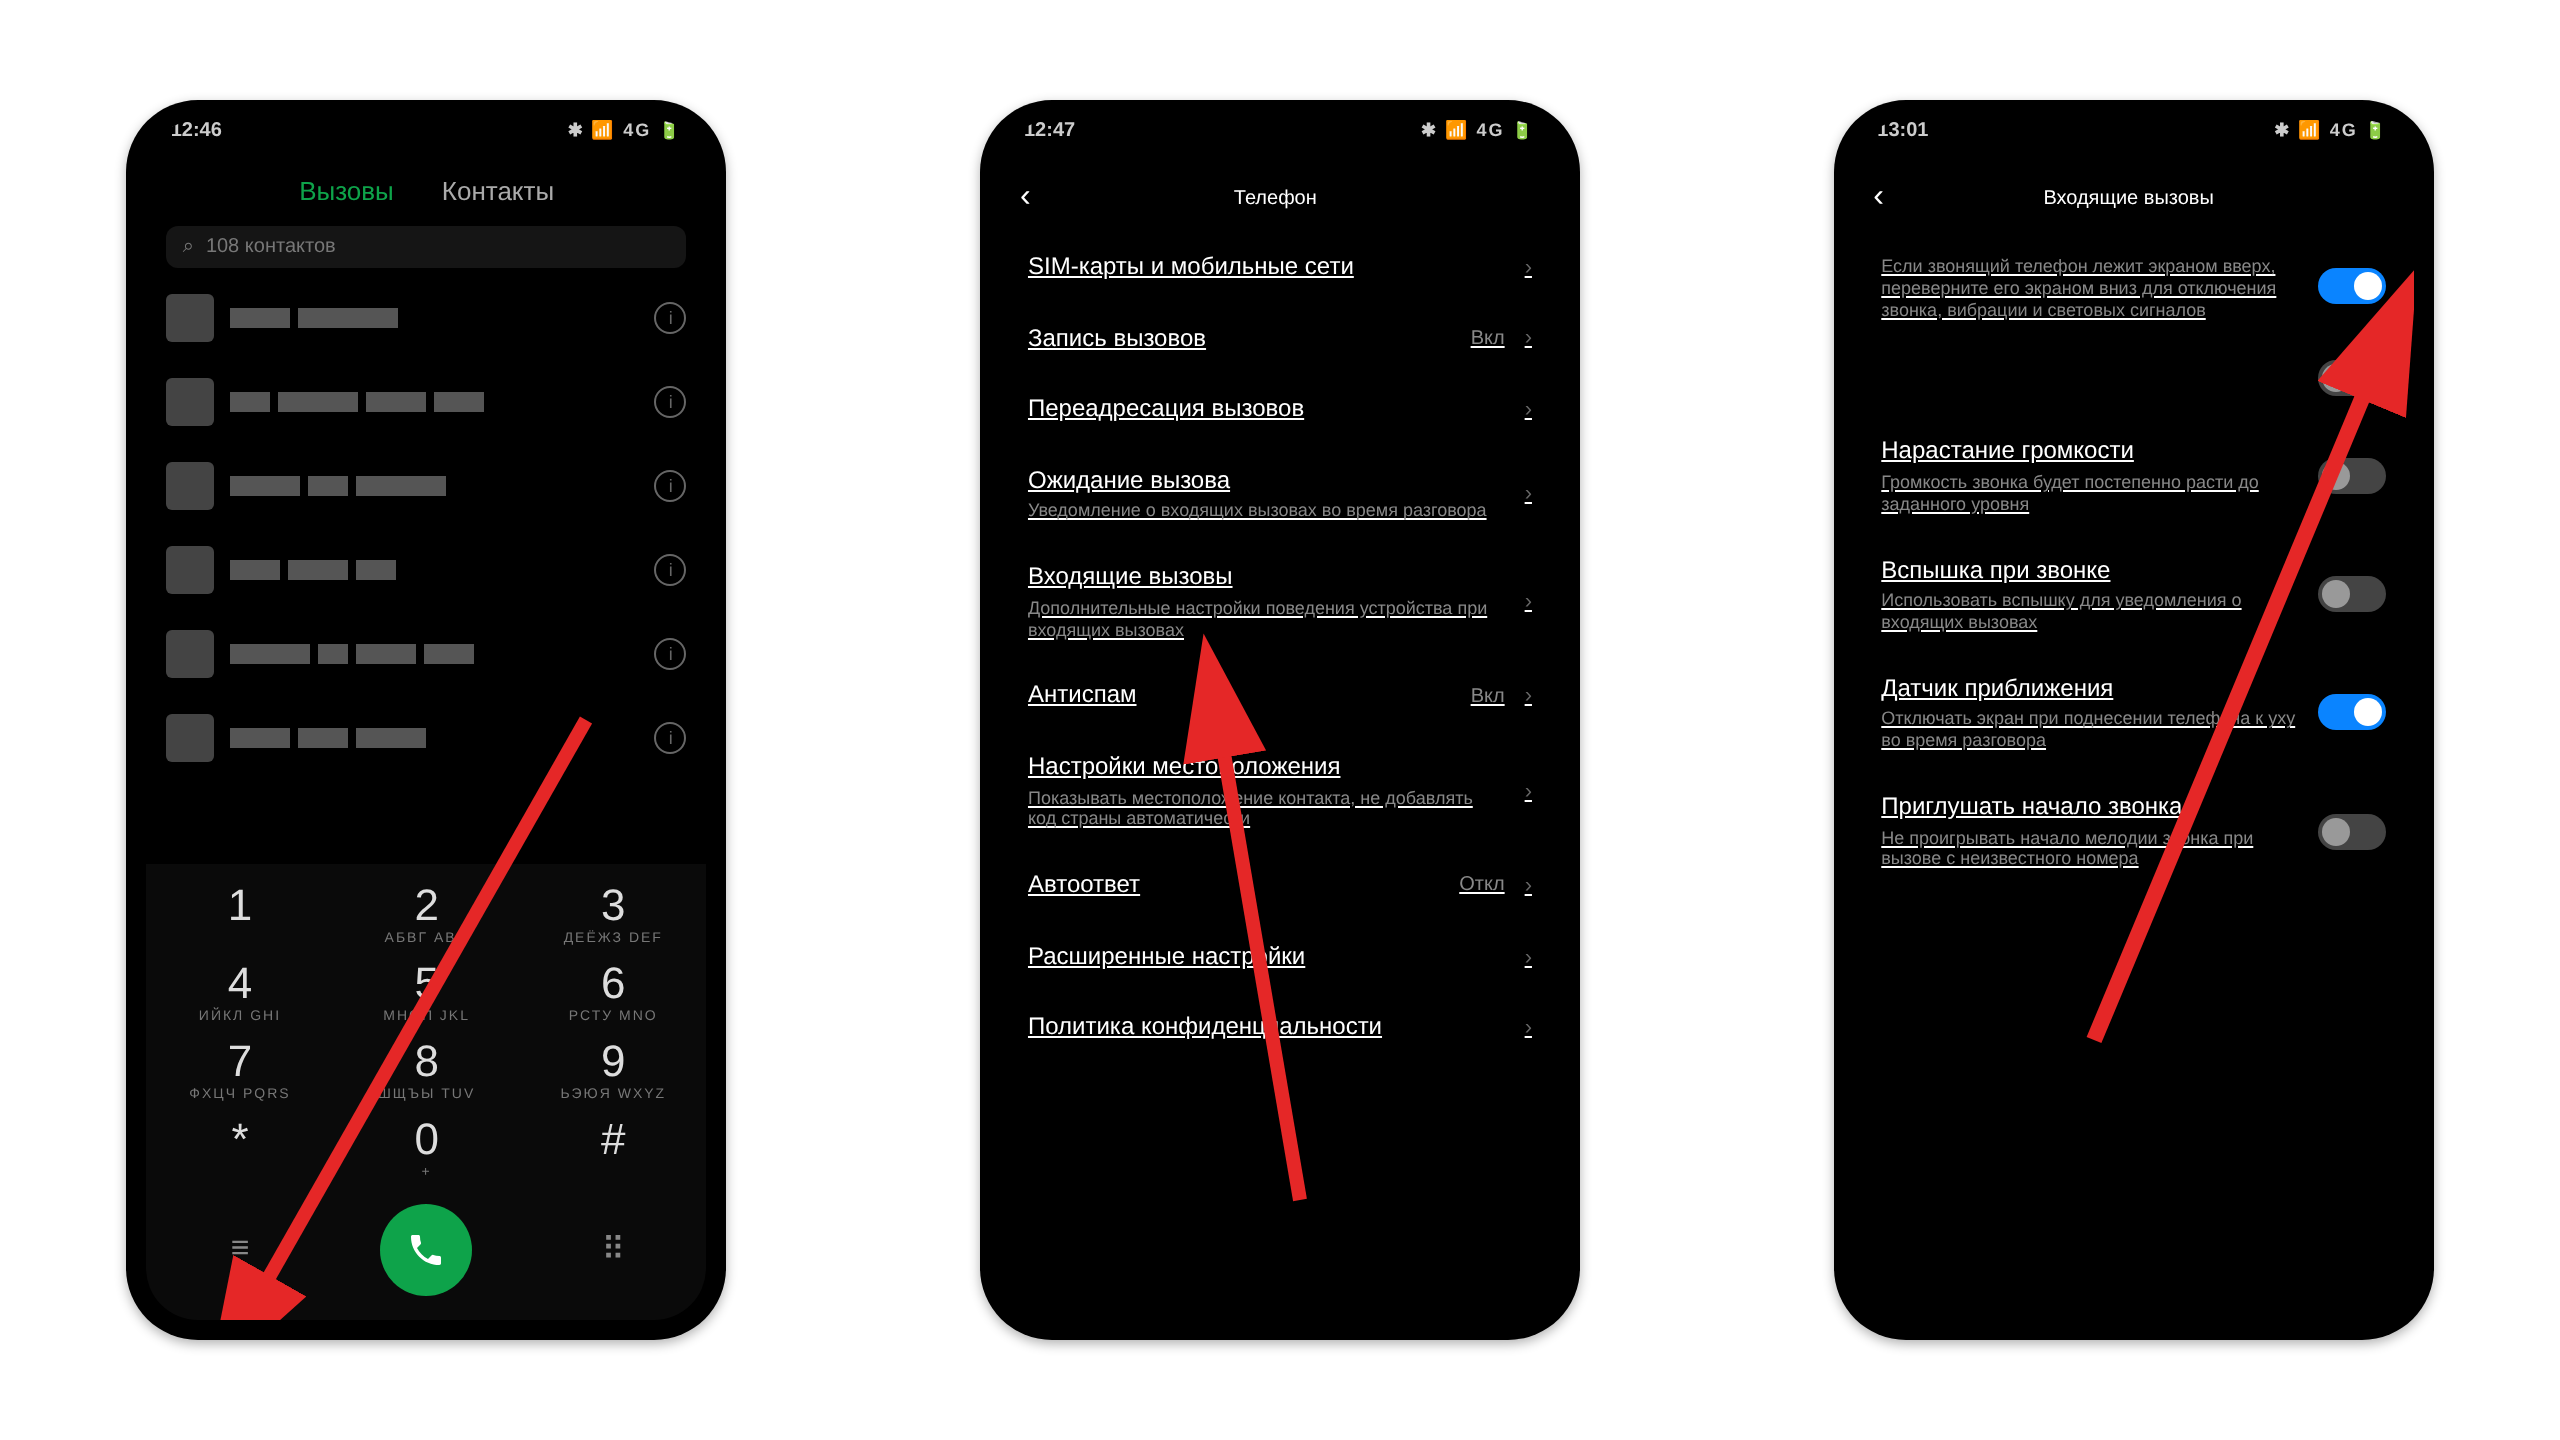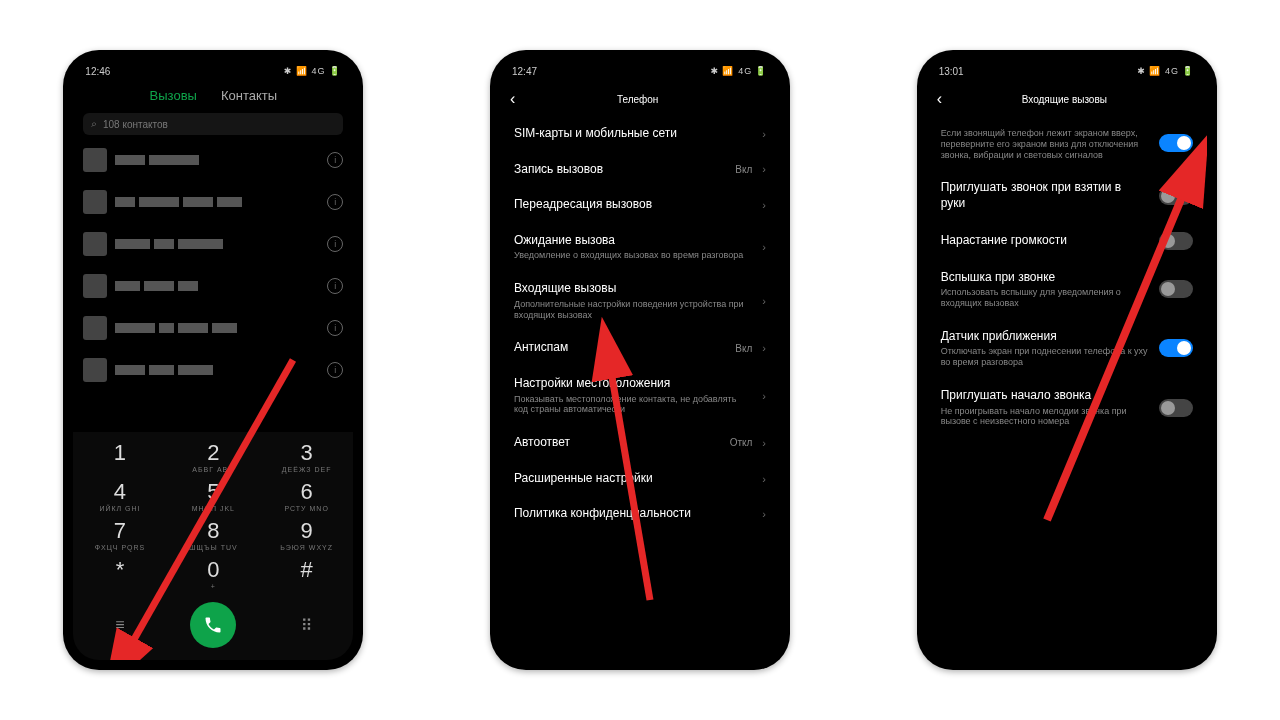--- a/index.html
+++ b/index.html
@@ -30,24 +30,25 @@
     overflow: hidden;
     color: #fff;
     position: relative;
     display: flex;
     flex-direction: column;
   }
   .statusbar {
     height: 22px;
     display: flex;
     justify-content: space-between;
-    align-items: center;
+    align-items: flex-start;
     padding: 0 12px;
     font-size: 10px;
     color: #ccc;
+    font-weight: bold;
   }
   .statusbar .right { letter-spacing: 1px; font-size: 9px; }
   
   .tabs {
     display: flex;
     justify-content: center;
     gap: 24px;
     padding: 6px 0;
   }
   .tab { font-size: 13px; color: #aaa; }
@@ -82,21 +83,21 @@
   .key { width: 80px; text-align: center; color: #ddd; }
   .key .num { font-size: 22px; font-weight: 300; }
   .key .let { font-size: 7px; color: #777; letter-spacing: 1px; }
   .bottomrow { display: flex; justify-content: space-around; align-items: center; padding: 6px 0; }
   .callbtn { width: 46px; height: 46px; border-radius: 50%; background: #0ea34a; display: flex; align-items: center; justify-content: center; }
   .iconbtn { color: #888; font-size: 16px; width: 46px; text-align: center; }
   
   .titlebar { display: flex; align-items: center; padding: 8px 10px; gap: 10px; }
   .back { font-size: 16px; color: #fff; }
   .title { flex: 1; text-align: center; font-size: 10px; margin-right: 20px; }
-  .settings { flex: 1; overflow: hidden; padding: 0 14px; }
+  .settings { flex: 1; overflow: hidden; padding: 0 14px; text-decoration: underline; }
   .setrow { padding: 10px 0; display: flex; justify-content: space-between; align-items: center; gap: 10px; }
   .setrow .txt { flex: 1; }
   .setrow .label { font-size: 12px; color: #fff; line-height: 1.3; }
   .setrow .sub { font-size: 9px; color: #888; line-height: 1.2; margin-top: 2px; }
   .setrow .val { font-size: 10px; color: #888; }
   .chev { color: #666; font-size: 11px; }
   .toggle { width: 34px; height: 18px; border-radius: 10px; background: #444; position: relative; flex-shrink: 0; }
   .toggle::after { content: ''; width: 14px; height: 14px; background: #999; border-radius: 50%; position: absolute; top: 2px; left: 2px; }
   .toggle.on { background: #0a84ff; }
   .toggle.on::after { left: 18px; background: #fff; }
@@ -366,27 +367,27 @@
     </div>
     <div class="settings" id="settings3">
         <div class="setrow">
           <div class="txt">
             <div class="sub">Если звонящий телефон лежит экраном вверх, переверните его экраном вниз для отключения звонка, вибрации и световых сигналов</div>
           </div>
           <div class="toggle on"></div>
         </div>
         <div class="setrow">
           <div class="txt">
-            <div class="label">Приглушать звонок при взятии в руки</div>
           </div>
           <div class="toggle"></div>
         </div>
         <div class="setrow">
           <div class="txt">
             <div class="label">Нарастание громкости</div>
+            <div class="sub">Громкость звонка будет постепенно расти до заданного уровня</div>
           </div>
           <div class="toggle"></div>
         </div>
         <div class="setrow">
           <div class="txt">
             <div class="label">Вспышка при звонке</div>
             <div class="sub">Использовать вспышку для уведомления о входящих вызовах</div>
           </div>
           <div class="toggle"></div>
         </div>

